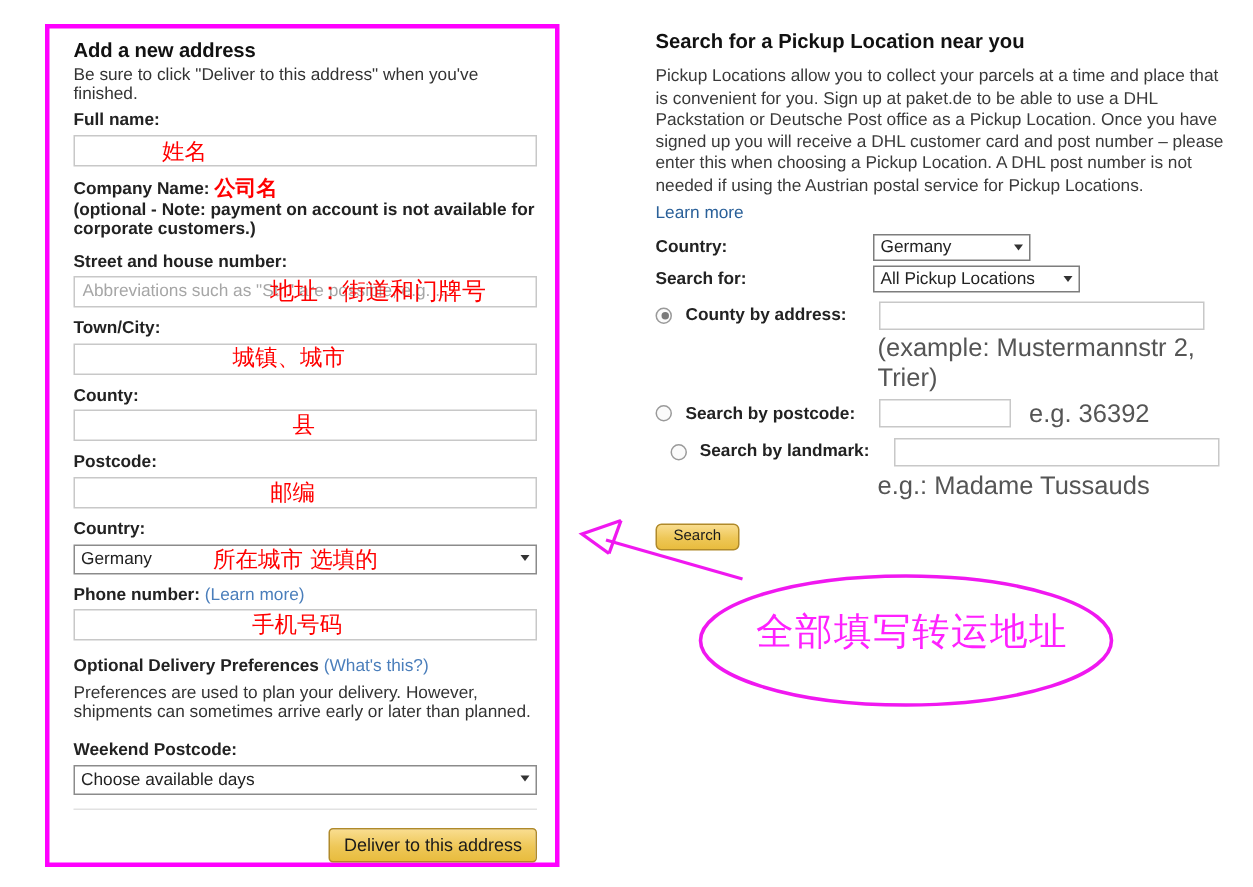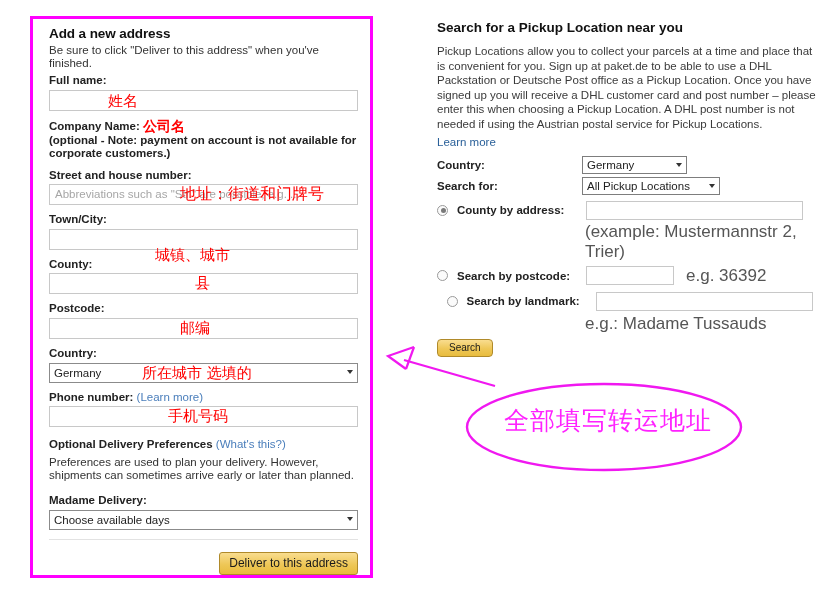--- a/index.html
+++ b/index.html
@@ -175,21 +175,21 @@
 
     <div class="flabel" style="margin-top:8px;">Street and house number:</div>
     <div class="fld">
       <span class="ph">Abbreviations such as "Str." are possible, e.g. ...</span>
       <span class="cn-overlay" style="left:130px; top:1px; font-size:16px;">地址：街道和门牌号</span>
     </div>
 
     <div class="flabel" style="margin-top:8px;">Town/City:</div>
     <div class="fld">
       <span class="ph"></span>
-      <span class="cn-overlay" style="left:105px; top:18px;">城镇、城市</span>
+      <span class="cn-overlay" style="left:105px; top:1px;">城镇、城市</span>
     </div>
 
     <div class="flabel" style="margin-top:8px;">County:</div>
     <div class="fld">
       <span class="ph"></span>
       <span class="cn-overlay" style="left:145px; top:2px;">县</span>
     </div>
 
     <div class="flabel" style="margin-top:8px;">Postcode:</div>
     <div class="fld">
@@ -212,21 +212,21 @@
       <span class="ph"></span>
       <span class="cn-overlay" style="left:118px; top:2px;">手机号码</span>
     </div>
 
     <div class="flabel" style="margin-top:11px;">
       <span class="inline-label">Optional Delivery Preferences</span>
       <span class="lnk">(What's this?)</span>
     </div>
     <div class="form-sub" style="margin-top:4px; width:305px;">Preferences are used to plan your delivery. However, shipments can sometimes arrive early or later than planned.</div>
 
-    <div class="flabel" style="margin-top:12px;">Madame Delivery:</div>
+    <div class="flabel" style="margin-top:12px;">Weekend Postcode:</div>
     <div class="sel">
       <span class="selval">Choose available days</span>
       <span class="arw"></span>
     </div>
 
     <div class="hr-sep"></div>
 
     <div id="deliver-row">
       <span class="btn-amber">Deliver to this address</span>
     </div>
@@ -268,21 +268,21 @@
       <span class="r-hint" style="margin-left:12px;">e.g. 36392</span>
     </div>
 
     <div class="r-row" style="margin-top:6px;justify-content:center;">
       <span class="radio"></span>
       <span class="r-lab" style="width:129px; margin-left:9px;">Search by landmark:</span>
       <span class="r-input" style="width:217px;"></span>
     </div>
     <div style="margin-left:148px; margin-top:3px;" class="r-hint">e.g.: Madame Tussauds</div>
 
-    <div style="margin-top:3px;">
+    <div style="margin-top:13px;">
       <span class="btn-amber" style="font-size:10px; padding:2px 11px 3px 11px; border-radius:4px;">Search</span>
     </div>
   </div>
 
   <svg id="annot-svg" viewBox="0 0 835 591" xmlns="http://www.w3.org/2000/svg">
 
     <line x1="495" y1="386" x2="404" y2="360" stroke="#f018f0" stroke-width="2.2"></line>
 
     <polyline points="414,347 388,356 406,369" fill="none" stroke="#f018f0" stroke-width="2.2" stroke-linejoin="miter"></polyline>
     <line x1="414" y1="347" x2="406" y2="369" stroke="#f018f0" stroke-width="2.2"></line>

